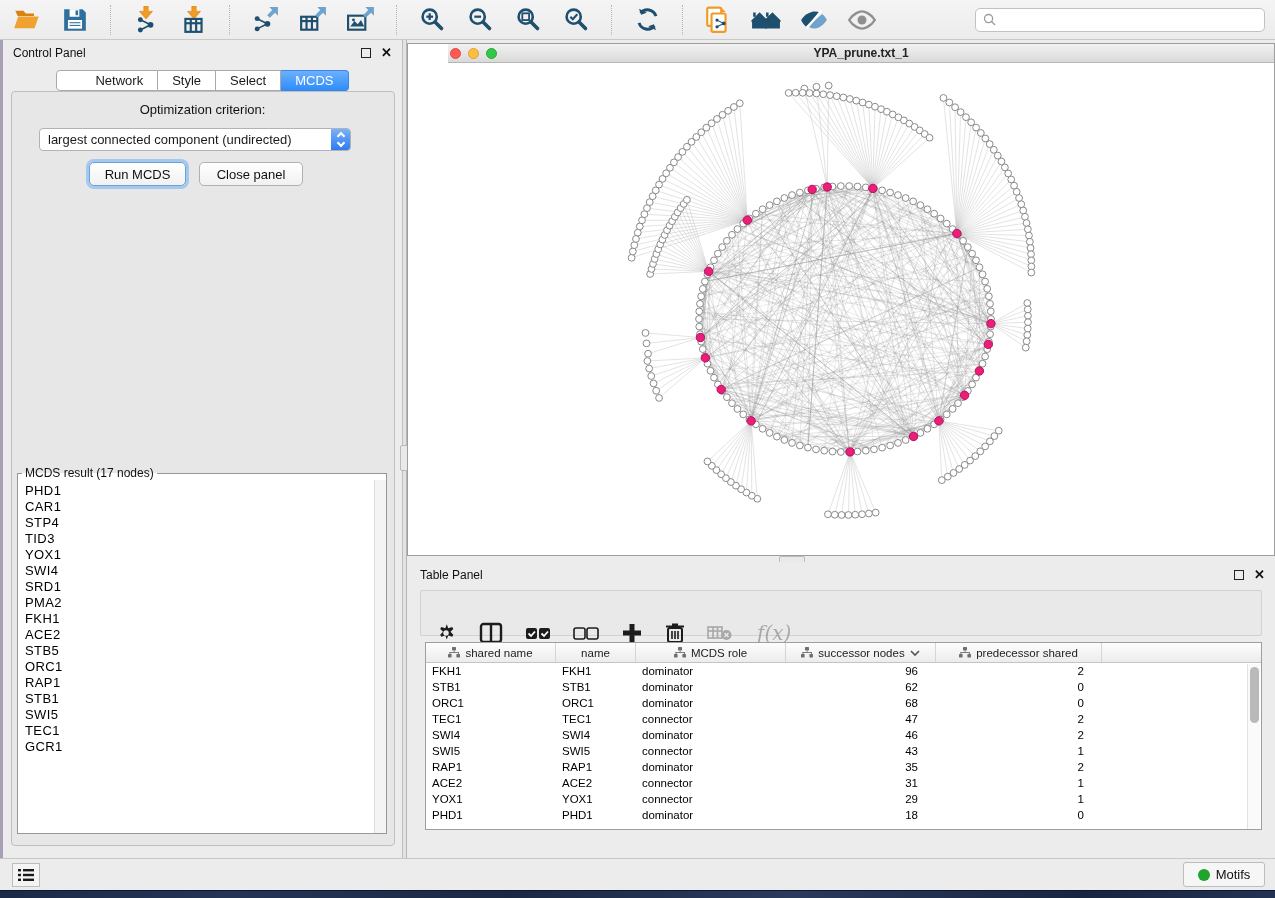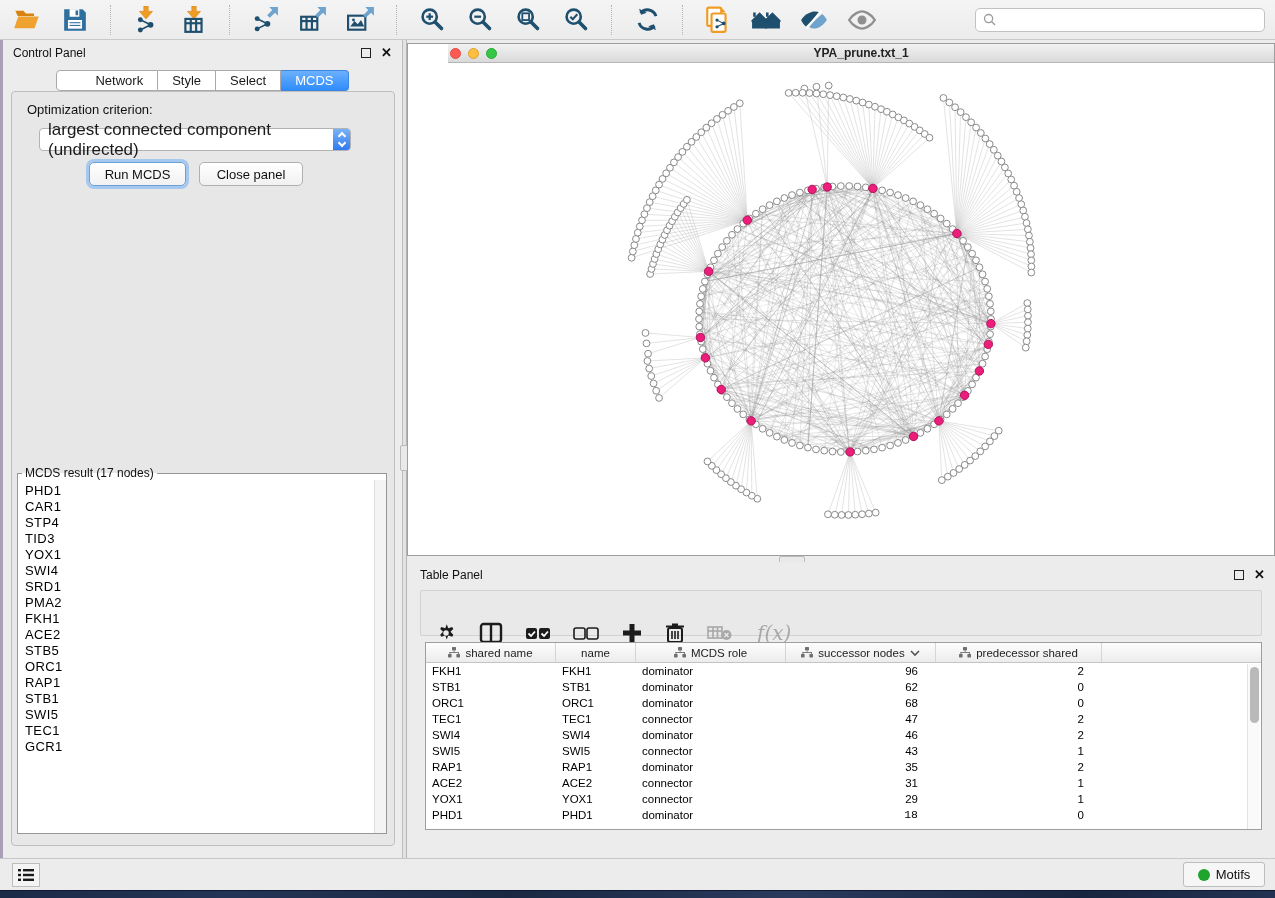--- a/index.html
+++ b/index.html
@@ -28,22 +28,22 @@
   .panel-titlebar { height:26px; display:flex; align-items:center; padding:0 10px; font-size:12px; color:#111; }
   .panel-titlebar .spacer { flex:1; }
   .float-box { width:10px; height:10px; border:1.6px solid #222; margin-right:10px; display:inline-block; }
   .close-x { font-size:13px; font-weight:bold; color:#111; line-height:10px; }
   #cp-tabs { position:absolute; left:0; top:30px; width:100%; display:flex; justify-content:center; }
   .seg-tab { font-size:13px; padding:2px 14px; background:#fff; border:1px solid #a9a9a9; border-left:none; color:#1a1a1a; height:21px; display:flex; align-items:center; }
   .seg-tab:first-child { border-left:1px solid #a9a9a9; border-radius:4px 0 0 4px;padding-left:38px; }
   .seg-tab:last-child { border-radius:0 4px 4px 0; }
   .seg-tab.selected { background:linear-gradient(#6cb0fd,#2f8cfb); color:#fff; border-color:#3a86e0; }
   #cp-box { position:absolute; left:8px; top:51px; width:384px; height:755px; background:#e7e7e7; border:1px solid #bfbfbf; border-radius:4px; }
-  #opt-label { position:absolute; left:0; top:62px; width:100%; font-size:13px; color:#111;margin-left:24px; }
-  #opt-select { position:absolute; left:36px; top:88px; width:312px; height:23px; background:#fff; border:1px solid #b3b3b3; border-radius:4px; display:flex; align-items:center; font-size:17px; padding-left:8px; }
+  #opt-label { position:absolute; left:0; top:62px; width:100%; text-align:center; font-size:13px; color:#111; }
+  #opt-select { position:absolute; left:36px; top:88px; width:312px; height:23px; background:#fff; border:1px solid #b3b3b3; border-radius:4px; display:flex; align-items:center; font-size:13px; padding-left:8px; }
   #opt-select .stepper { margin-left:auto; width:19px; height:21px; border-radius:0 3px 3px 0;
      background:linear-gradient(#7ab2f7,#2f7bf0); display:flex; flex-direction:column; align-items:center; justify-content:center; gap:1px; }
   .chev { width:6px; height:6px; border:solid #fff; border-width:0 2px 2px 0; }
   .chev.up { transform:rotate(-135deg); margin-top:3px; }
   .chev.down { transform:rotate(45deg); margin-bottom:3px; }
   .cp-btn { position:absolute; top:122px; height:24px; background:linear-gradient(#ffffff,#f1f1f1); border:1px solid #b0b0b0; border-radius:5px; font-size:13px; display:flex; align-items:center; justify-content:center; color:#111; }
   #run-btn { left:86px; width:97px; box-shadow:0 0 0 3px #a5c8ee; border-color:#6d9fd8; }
   #close-btn { left:196px; width:104px; }
 
   fieldset#mcds-result { position:absolute; left:14px; top:426px; width:370px; height:368px; border:1px solid #979797; background:#fff; }
@@ -1403,21 +1403,21 @@
           <div class="nt-cell" style="width: 130px;">YOX1</div>
           <div class="nt-cell" style="width: 80px;">YOX1</div>
           <div class="nt-cell" style="width: 150px;">connector</div>
           <div class="nt-cell num" style="width: 150px;">29</div>
           <div class="nt-cell num" style="width: 166px;">1</div>
         </div>
         <div class="nt-row">
           <div class="nt-cell" style="width: 130px;">PHD1</div>
           <div class="nt-cell" style="width: 80px;">PHD1</div>
           <div class="nt-cell" style="width: 150px;">dominator</div>
-          <div class="nt-cell num" style="width: 150px; font-family: Liberation Mono, monospace;">18</div>
+          <div class="nt-cell num" style="width: 150px;">18</div>
           <div class="nt-cell num" style="width: 166px;">0</div>
         </div>
       </div>
     <div id="nt-scroll">
         <div id="nt-thumb"></div>
       </div>
   </div>
 </div>
 
 <div id="status-bar">

